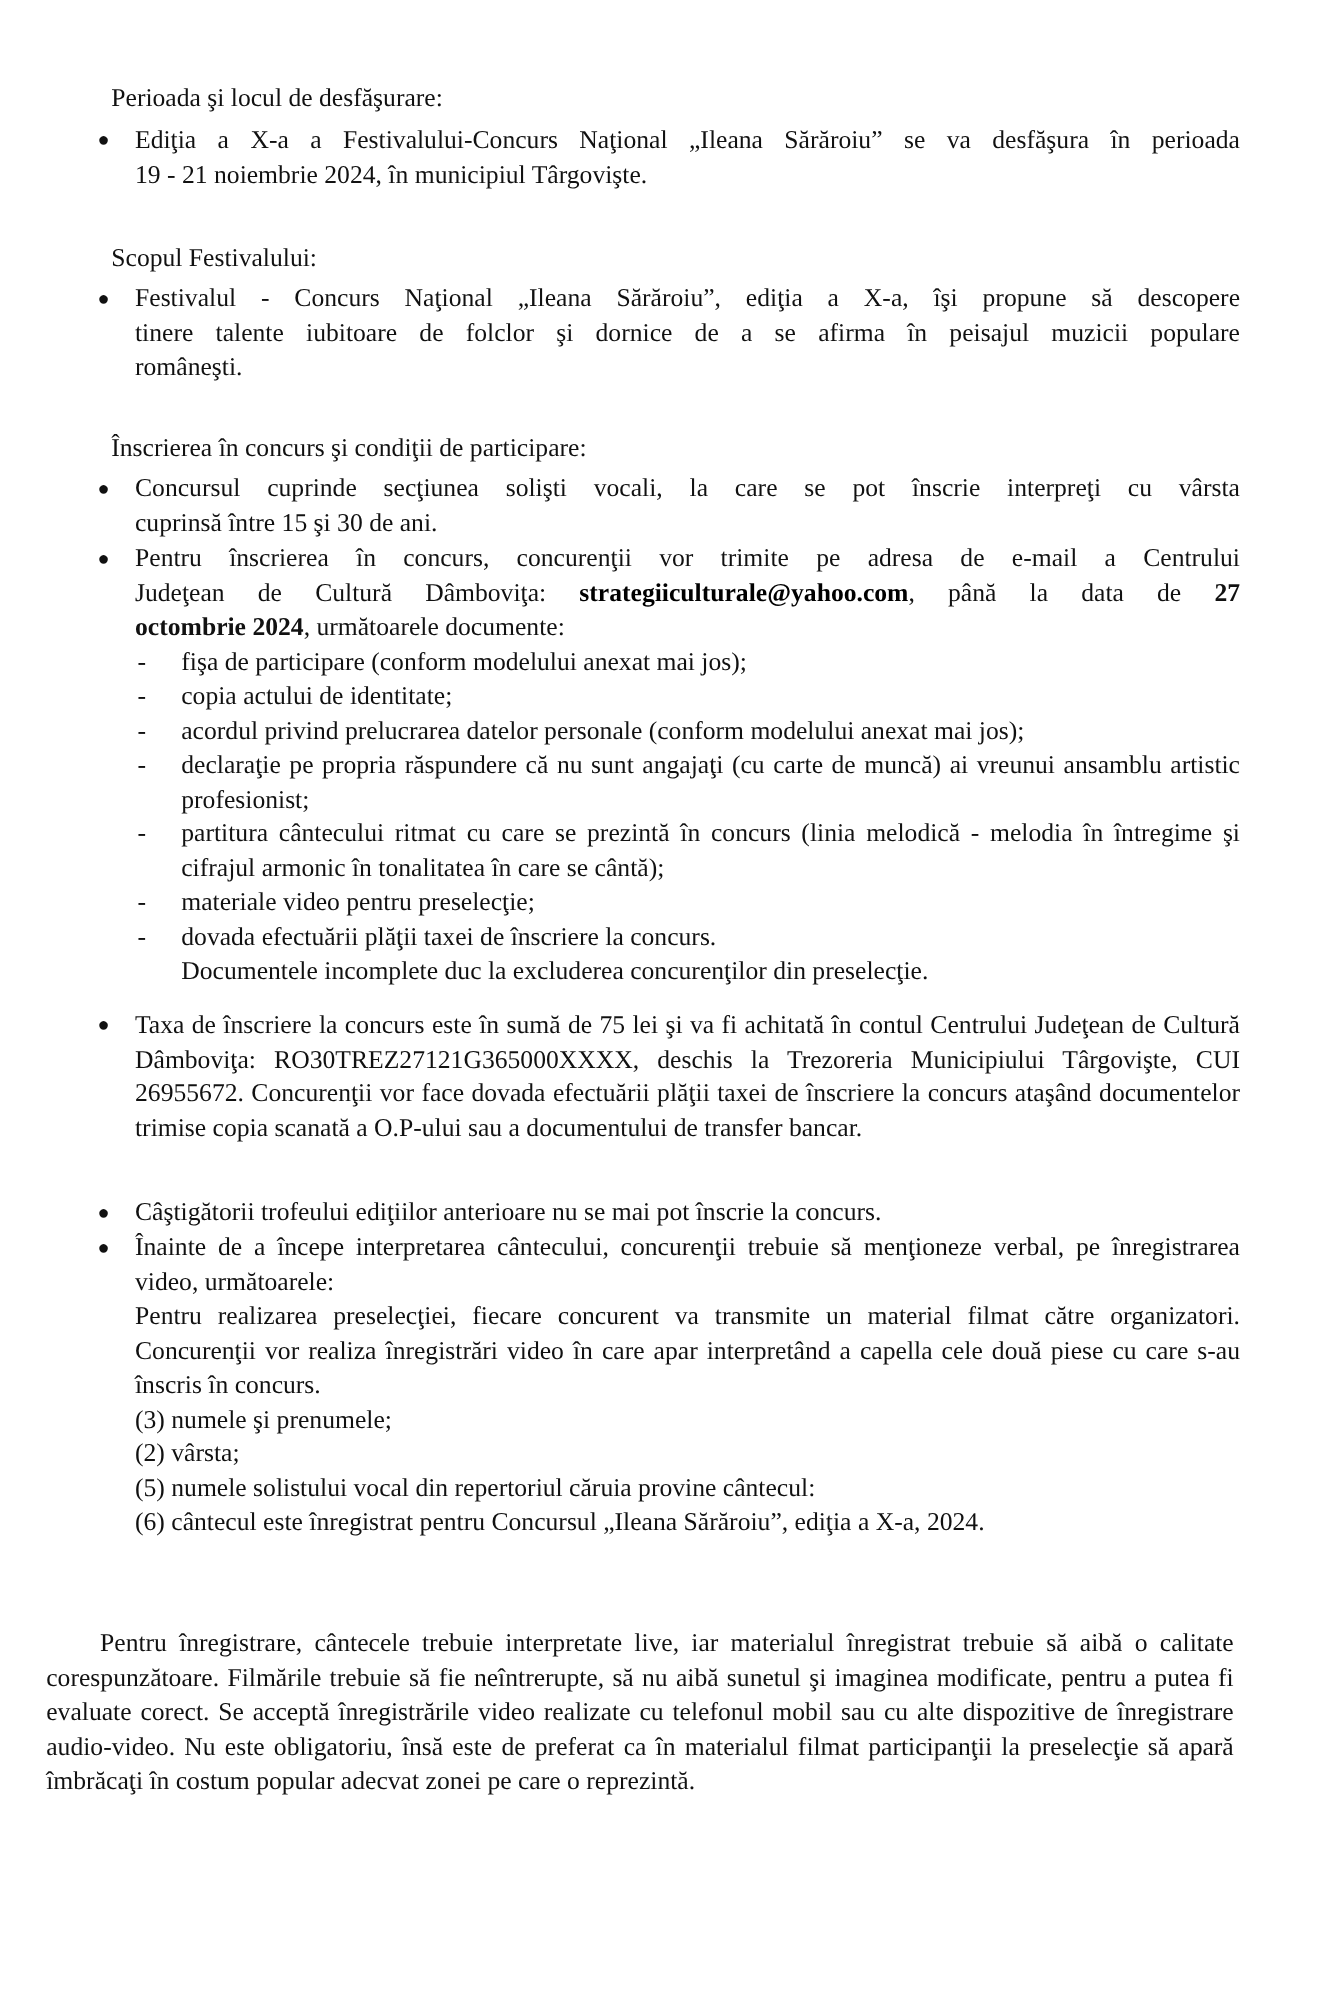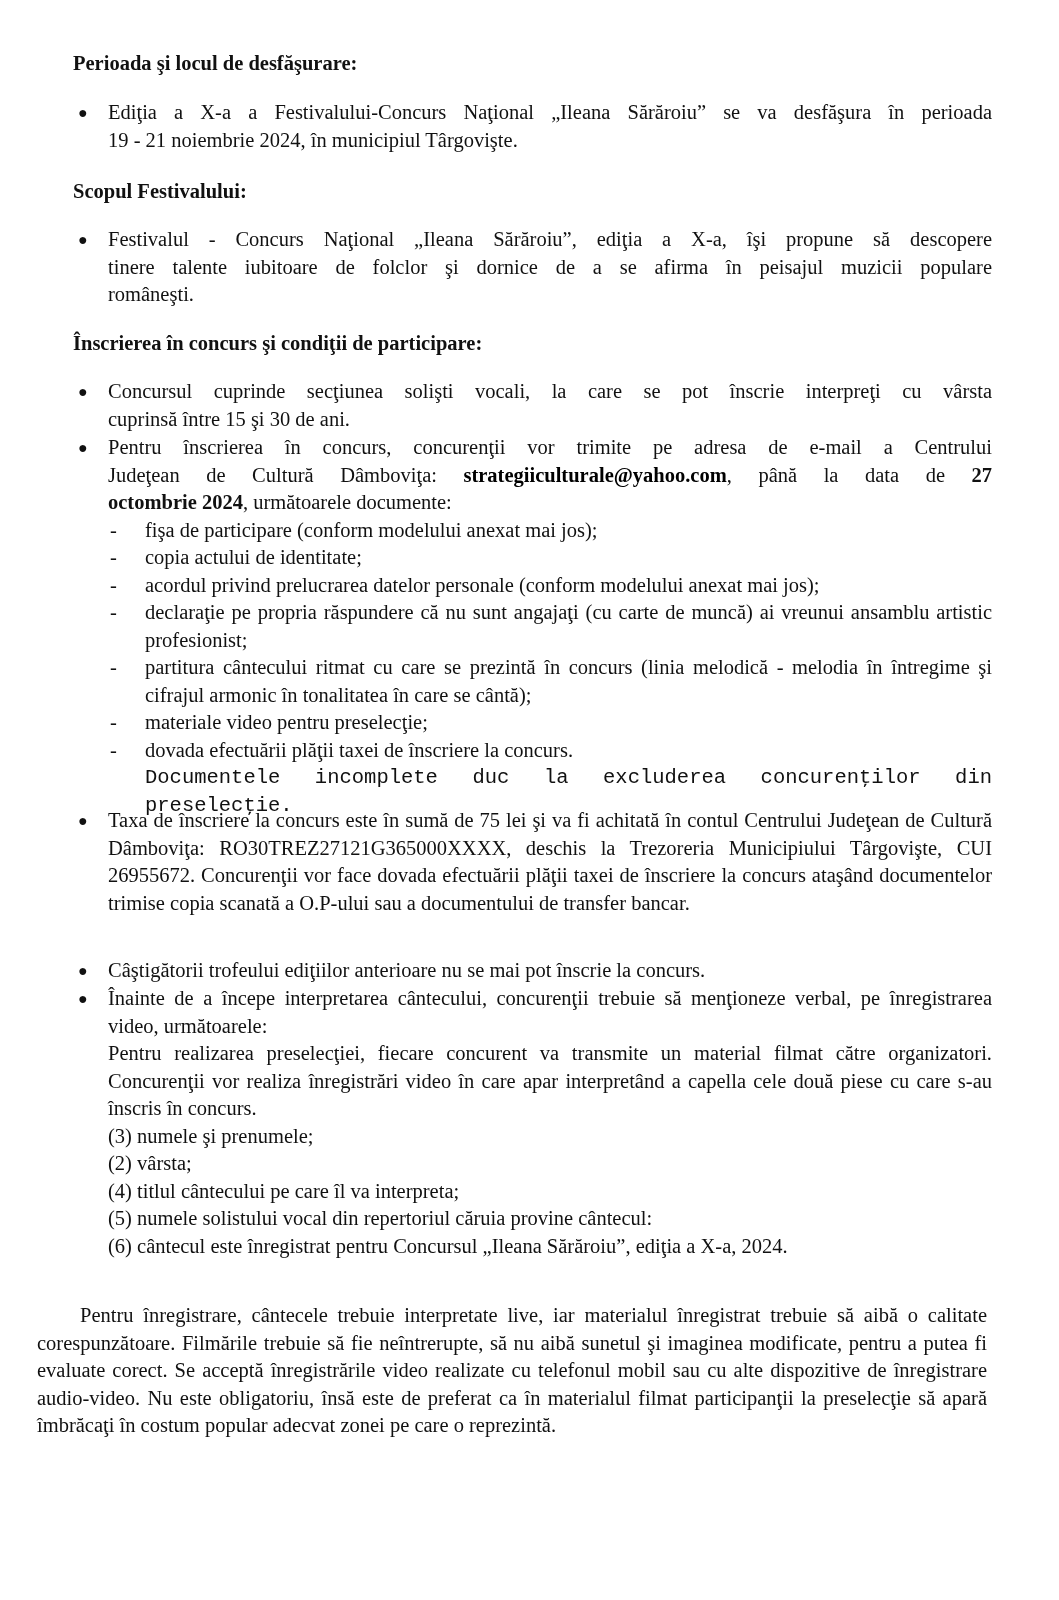--- a/index.html
+++ b/index.html
@@ -19,23 +19,23 @@
     }
     .page {
       position: absolute;
       left: 0;
       top: 0;
       width: 1059px;
     }
     .heading {
       position: absolute;
       left: 73px;
-      font-weight: bold;
+      font-weight: normal;
       font-size: 20.5px;
-      margin: 0;
+      margin: 16px;
     }
     .bullet-item {
       position: absolute;
       left: 108px;
       width: 884px;
       text-align: justify;
       text-align-last: left;
     }
     .bullet-item .bullet {
       position: absolute;
@@ -64,21 +64,20 @@
       margin-left: 0;
       text-align: justify;
     }
     .dash-item .dash {
       position: absolute;
       left: 2px;
       top: 0;
     }
     .dash-note {
       padding-left: 37px;
-      font-family: Liberation Mono, monospace;
     }
     .email {
       color: #000000;
       font-weight: bold;
     }
     .bold { font-weight: bold; }
     .numbered {
       display: block;
     }
     .final-para {
@@ -146,20 +145,19 @@
     <span class="bullet">●</span>
     <span>Câştigătorii trofeului ediţiilor anterioare nu se mai pot înscrie la concurs.</span>
   </div>
 
   <div class="bullet-item" style="top:985px;">
     <span class="bullet">●</span>
     <span class="line-block">Înainte de a începe interpretarea cântecului, concurenţii trebuie să menţioneze verbal, pe înregistrarea video, următoarele:</span>
     <span class="line-block">Pentru realizarea preselecţiei, fiecare concurent va transmite un material filmat către organizatori. Concurenţii vor realiza înregistrări video în care apar interpretând a capella cele două piese cu care s-au înscris în concurs.</span>
     <span class="numbered">(3) numele şi prenumele;</span>
     <span class="numbered">(2) vârsta;</span>
-    <span class="numbered">(4) titlul cântecului pe care îl va interpreta;</span>
     <span class="numbered">(5) numele solistului vocal din repertoriul căruia provine cântecul:</span>
     <span class="numbered">(6) cântecul este înregistrat pentru Concursul „Ileana Sărăroiu”, ediţia a X-a, 2024.</span>
   </div>
 
   <p class="final-para" style="top:1302px; margin:0;">Pentru înregistrare, cântecele trebuie interpretate live, iar materialul înregistrat trebuie să aibă o calitate corespunzătoare. Filmările trebuie să fie neîntrerupte, să nu aibă sunetul şi imaginea modificate, pentru a putea fi evaluate corect. Se acceptă înregistrările video realizate cu telefonul mobil sau cu alte dispozitive de înregistrare audio-video. Nu este obligatoriu, însă este de preferat ca în materialul filmat participanţii la preselecţie să apară îmbrăcaţi în costum popular adecvat zonei pe care o reprezintă.</p>
 
 </div>
 
 </body></html>

